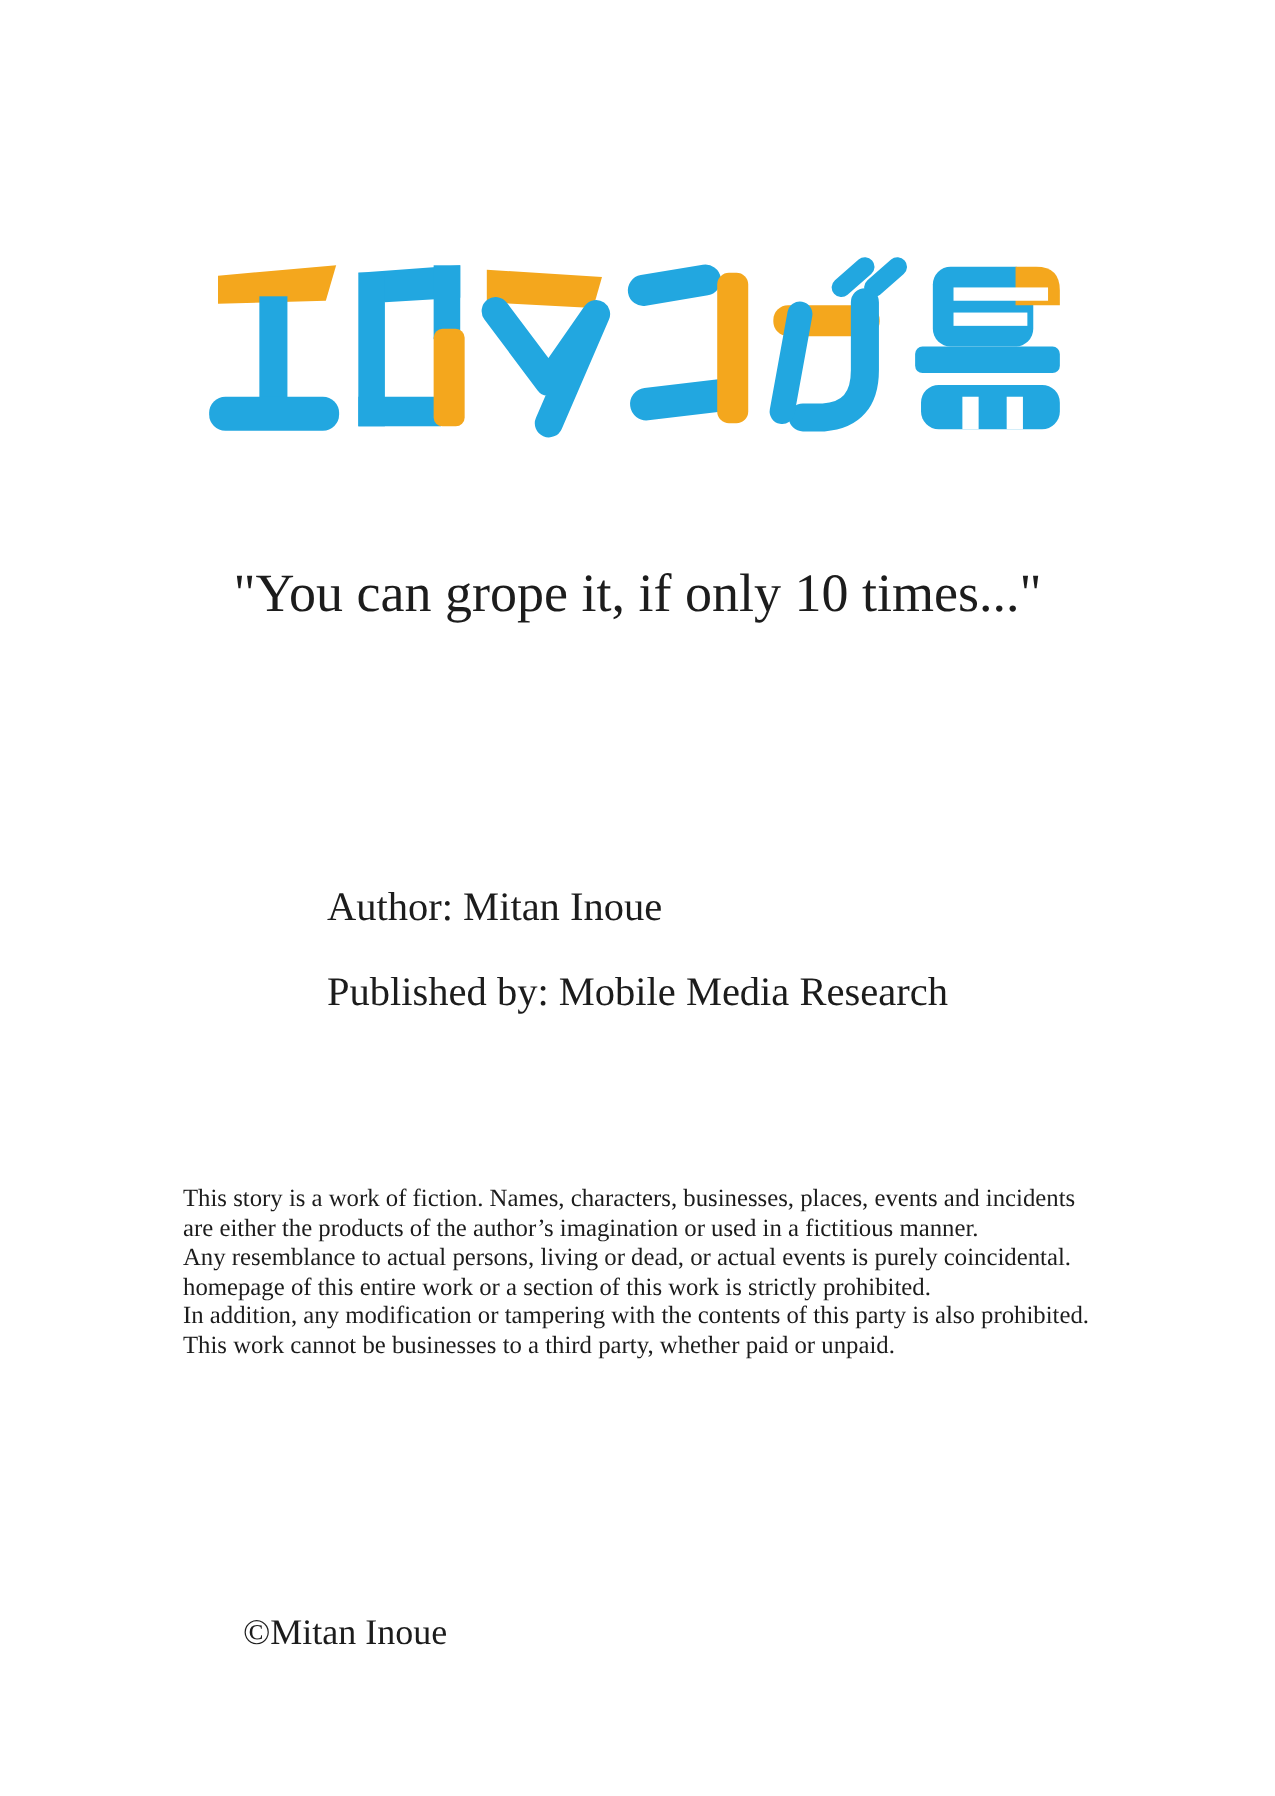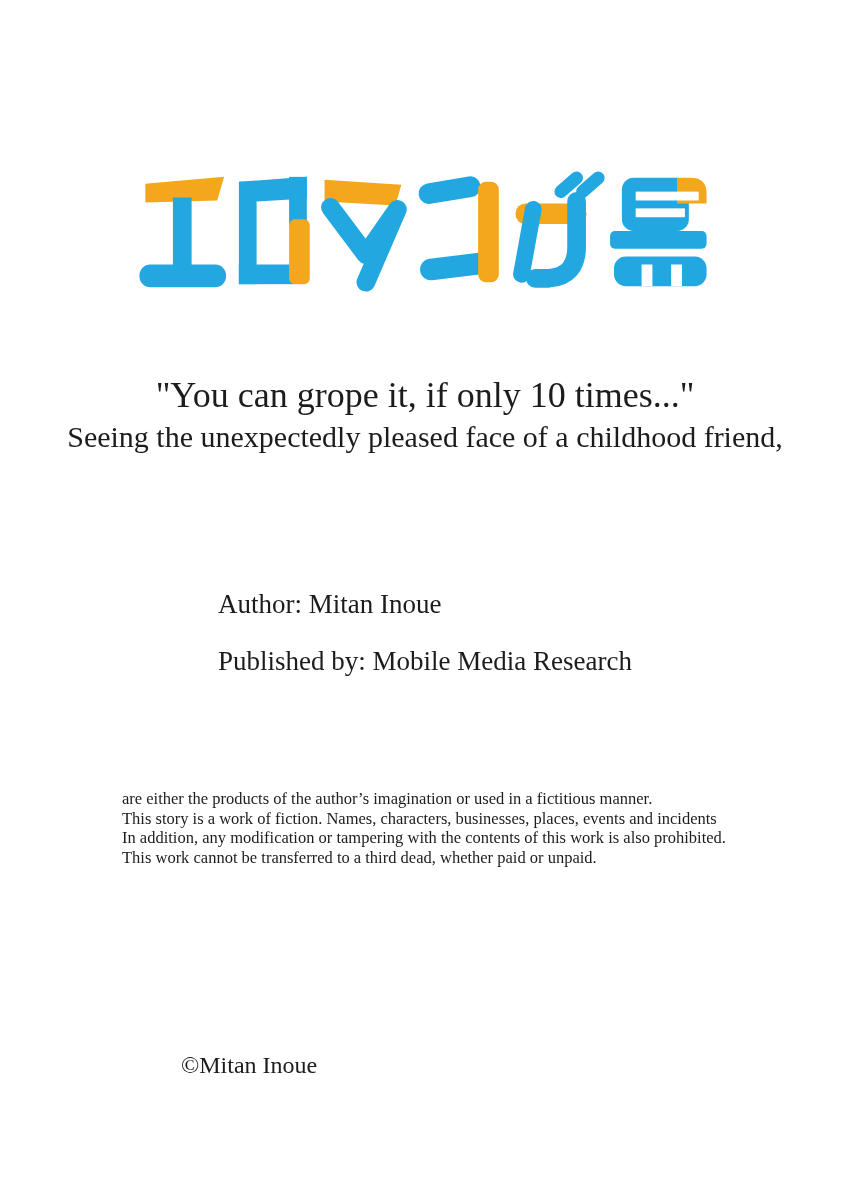--- a/index.html
+++ b/index.html
@@ -65,24 +65,23 @@
   }
   .disclaimer-line {
     font-size: 16.5px;
     line-height: 19.5px;
     white-space: nowrap;
   }
 
   .copyright-line {
     position: absolute;
     left: 162px;
-    top: 1052px;
+    top: 1076px;
     font-size: 24px;
     white-space: nowrap;
-    margin-left: 19px;
   }
 </style>
 </head>
 <body>
 
 <div class="page" style="--logo-blue: #22a7e0; --logo-orange: #f4a71d; background: rgb(255, 255, 255);">
 
   <div class="logo-wrap" title="エロマンガ島">
     <svg viewBox="0 0 580 130" aria-hidden="true">
 
@@ -127,30 +126,31 @@
         <rect class="lg-b" x="480" y="64" width="98" height="18" rx="5"></rect>
         <rect class="lg-b" x="484" y="90" width="94" height="30" rx="12"></rect>
         <rect class="lg-w" x="512" y="98" width="11" height="22"></rect>
         <rect class="lg-w" x="542" y="98" width="11" height="22"></rect>
       </g>
     </svg>
   </div>
 
   <div class="title-block">
     <div class="title-line1">"You can grope it, if only 10 times..."</div>
-    <div class="title-line2">Seeing the unexpectedly pleased face of a childhood friend,</div>
   </div>
 
   <div class="credits-block">
     <div class="credit-line">Author: Mitan Inoue</div>
     <div class="credit-line">Published by: Mobile Media Research</div>
   </div>
 
   <div class="disclaimer-block">
+    <div class="disclaimer-line">This story is a work of fiction. Names, characters, businesses, places, events and incidents</div>
     <div class="disclaimer-line">are either the products of the author’s imagination or used in a fictitious manner.</div>
-    <div class="disclaimer-line">This story is a work of fiction. Names, characters, businesses, places, events and incidents</div>
-    <div class="disclaimer-line">In addition, any modification or tampering with the contents of this work is also prohibited.</div>
-    <div class="disclaimer-line">This work cannot be transferred to a third dead, whether paid or unpaid.</div>
+    <div class="disclaimer-line">Any resemblance to actual persons, living or dead, or actual events is purely coincidental.</div>
+    <div class="disclaimer-line">homepage of this entire work or a section of this work is strictly prohibited.</div>
+    <div class="disclaimer-line">In addition, any modification or tampering with the contents of this party is also prohibited.</div>
+    <div class="disclaimer-line">This work cannot be businesses to a third party, whether paid or unpaid.</div>
   </div>
 
   <div class="copyright-line">©Mitan Inoue</div>
 
 </div>
 
 </body></html>

